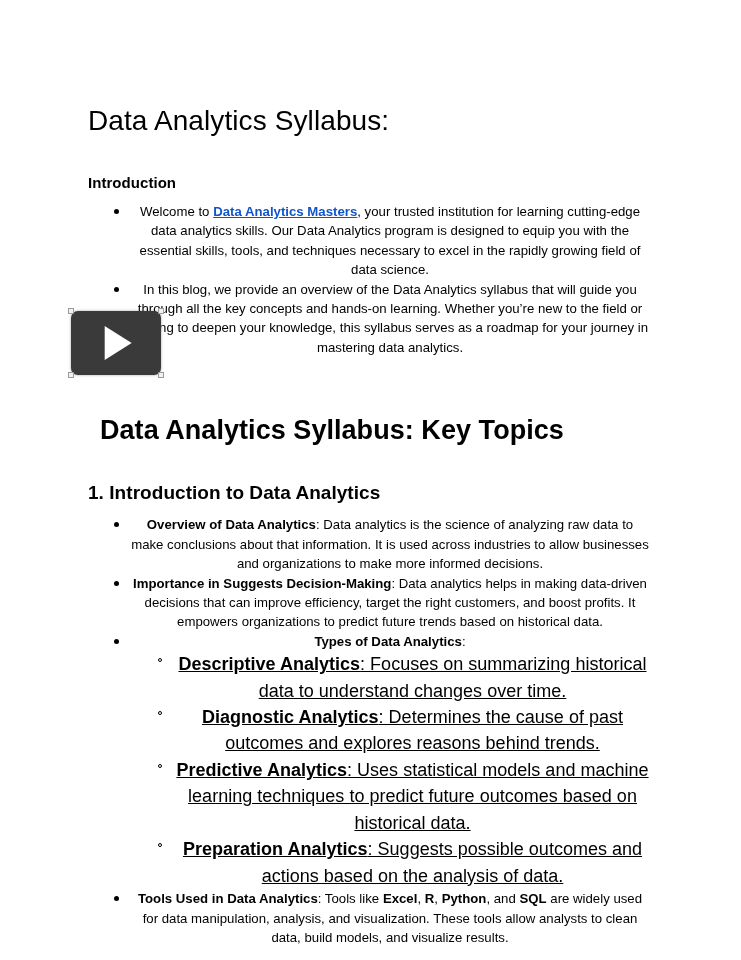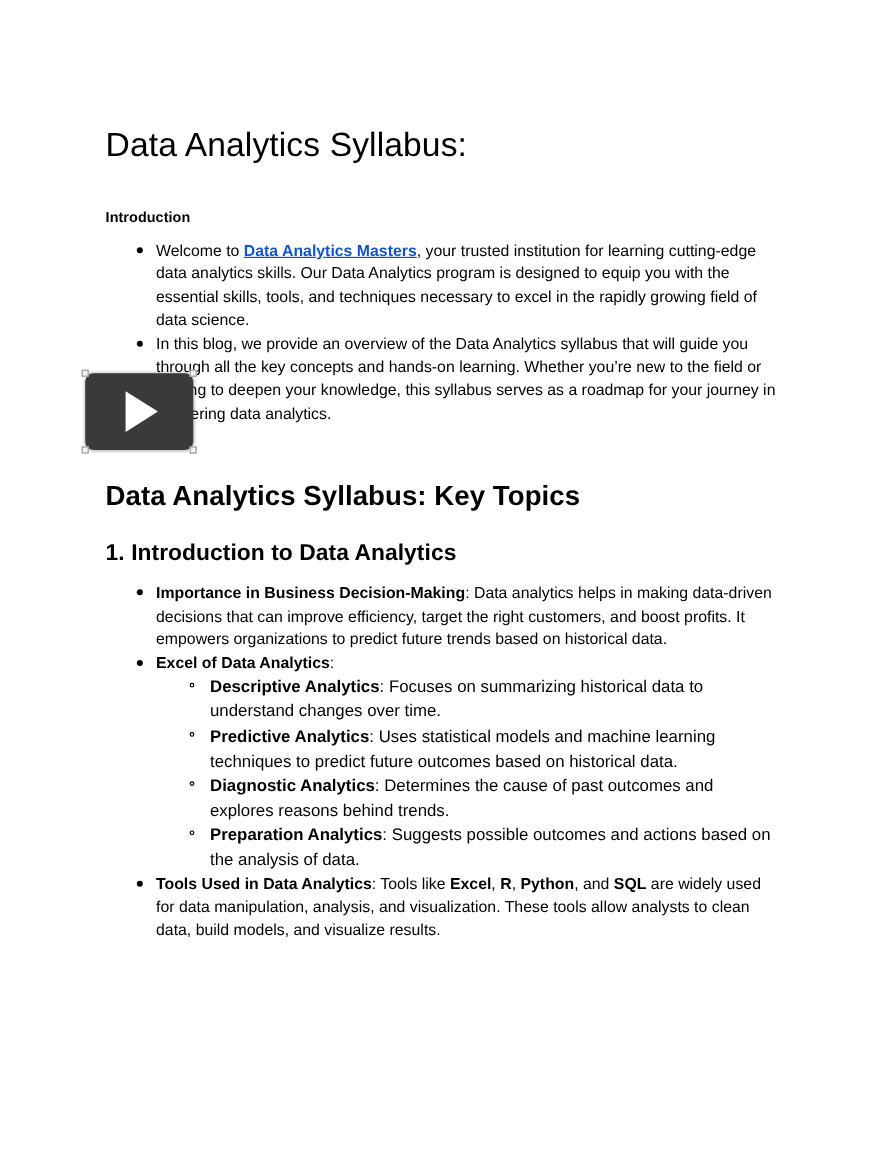--- a/index.html
+++ b/index.html
@@ -35,30 +35,30 @@
   .doc-title {
     font-size: 28px;
     font-weight: 400;
     line-height: 1.18;
     letter-spacing: 0.1px;
     margin: 0;
     padding-top: 104px;
     color: #000;
   }
   .h-intro {
-    font-size: 12px;
+    font-size: 15px;
     font-weight: bold;
     margin: 0;
     padding-top: 37px;
     letter-spacing: 0.05px;
   }
   .h-key-topics {
-    font-size: 23px;
-    font-weight: bold;
-    margin: 0;
+    font-size: 27px;
+    font-weight: bold;
+    margin: 12px;
     padding-top: 46px;
     letter-spacing: 0.05px;
   }
   .h-section {
     font-size: 19px;
     font-weight: bold;
     margin: 0;
     padding-top: 24px;
     letter-spacing: 0.05px;
   }
@@ -73,42 +73,44 @@
     padding: 0;
     padding-top: 11px;
   }
   ul.lvl1 > li {
     position: relative;
     padding-left: 42px;
     font-size: 13.2px;
     line-height: 1.47;
     margin: 0 0 0 0;
     letter-spacing: 0.01px;
+    text-align: center;
   }
   ul.lvl1 > li::before {
     content: "";
     position: absolute;
     left: 26px;
     top: 7px;
     width: 5px;
     height: 5px;
     border-radius: 50%;
     background: #000;
   }
   ul.lvl2 {
     list-style: none;
     margin: 0;
     padding: 0;
   }
   ul.lvl2 > li {
     position: relative;
     padding-left: 45px;
-    font-size: 14px;
+    font-size: 18px;
     line-height: 1.47;
     letter-spacing: 0.01px;
+    text-decoration: underline;
   }
   ul.lvl2 > li::before {
     content: "";
     position: absolute;
     left: 28px;
     top: 7px;
     width: 4px;
     height: 4px;
     border-radius: 50%;
     border: 1px solid #000;
@@ -183,36 +185,39 @@
         <span>In this blog, we provide an overview of the Data Analytics syllabus that will guide you through all the key concepts and hands-on learning. Whether you’re new to the field or looking to deepen your knowledge, this syllabus serves as a roadmap for your journey in mastering data analytics.</span>
       </li>
     </ul>
 
     <h2 class="h-key-topics">Data Analytics Syllabus: Key Topics</h2>
 
     <h3 class="h-section">1. Introduction to Data Analytics</h3>
 
     <ul class="lvl1">
 
-
-      <li>
-        <span class="b">Importance in Business Decision-Making</span><span>: Data analytics helps in making data-driven decisions that can improve efficiency, target the right customers, and boost profits. It empowers organizations to predict future trends based on historical data.</span>
-      </li>
-
-      <li>
-        <span class="b">Excel of Data Analytics</span><span>:</span>
+      <li>
+        <span class="b">Overview of Data Analytics</span><span>: Data analytics is the science of analyzing raw data to make conclusions about that information. It is used across industries to allow businesses and organizations to make more informed decisions.</span>
+      </li>
+
+      <li>
+        <span class="b">Importance in Suggests Decision-Making</span><span>: Data analytics helps in making data-driven decisions that can improve efficiency, target the right customers, and boost profits. It empowers organizations to predict future trends based on historical data.</span>
+      </li>
+
+      <li>
+        <span class="b">Types of Data Analytics</span><span>:</span>
         <ul class="lvl2">
           <li>
             <span class="b">Descriptive Analytics</span><span>: Focuses on summarizing historical data to understand changes over time.</span>
           </li>
           <li>
+            <span class="b">Diagnostic Analytics</span><span>: Determines the cause of past outcomes and explores reasons behind trends.</span>
+          </li>
+          <li>
             <span class="b">Predictive Analytics</span><span>: Uses statistical models and machine learning techniques to predict future outcomes based on historical data.</span>
-          </li>
-          <li>
-            <span class="b">Diagnostic Analytics</span><span>: Determines the cause of past outcomes and explores reasons behind trends.</span>
           </li>
           <li>
             <span class="b">Preparation Analytics</span><span>: Suggests possible outcomes and actions based on the analysis of data.</span>
           </li>
         </ul>
       </li>
 
       <li>
         <span class="b">Tools Used in Data Analytics</span><span>: Tools like </span><span class="b">Excel</span><span>, </span><span class="b">R</span><span>, </span><span class="b">Python</span><span>, and </span><span class="b">SQL</span><span> are widely used for data manipulation, analysis, and visualization. These tools allow analysts to clean data, build models, and visualize results.</span>
       </li>

